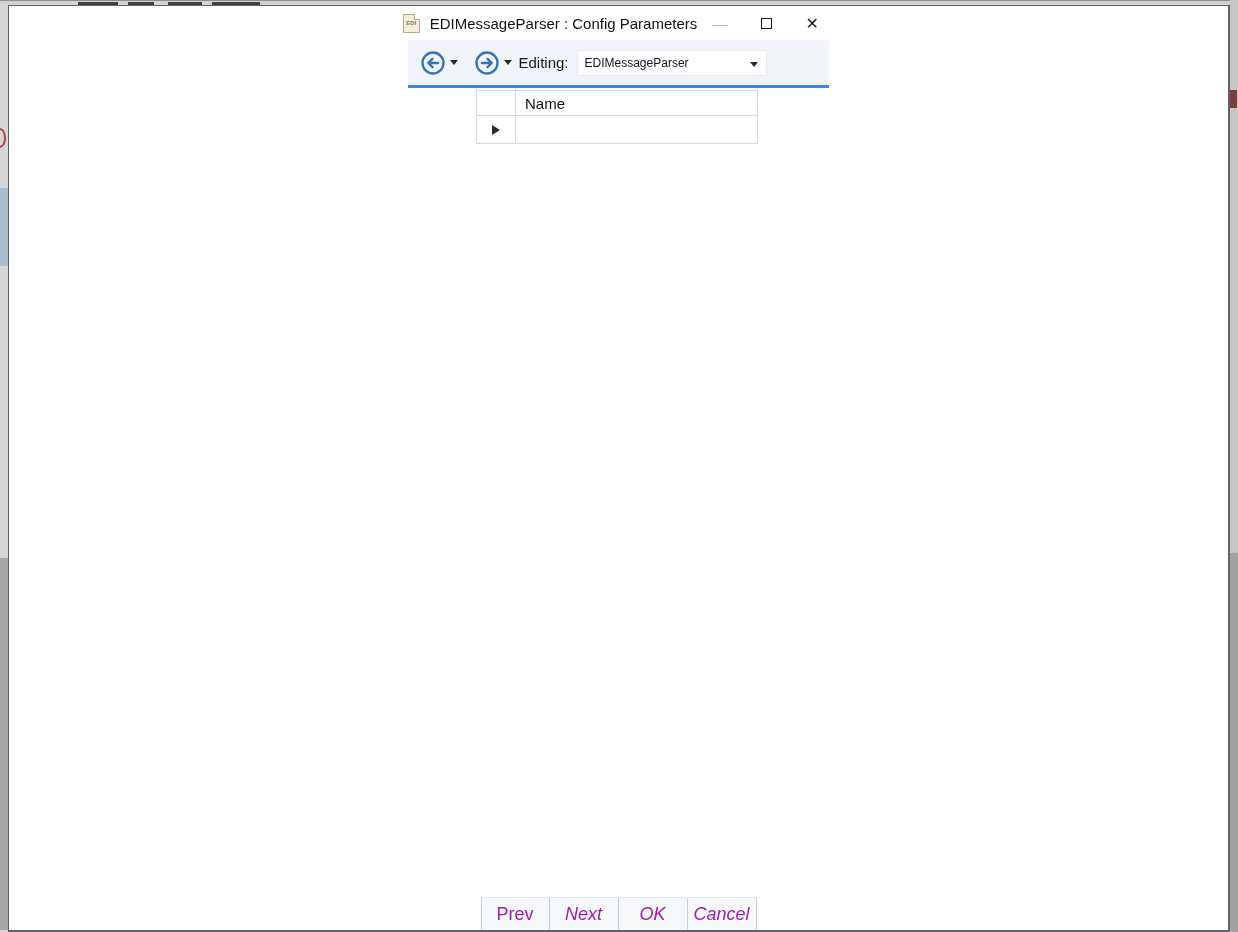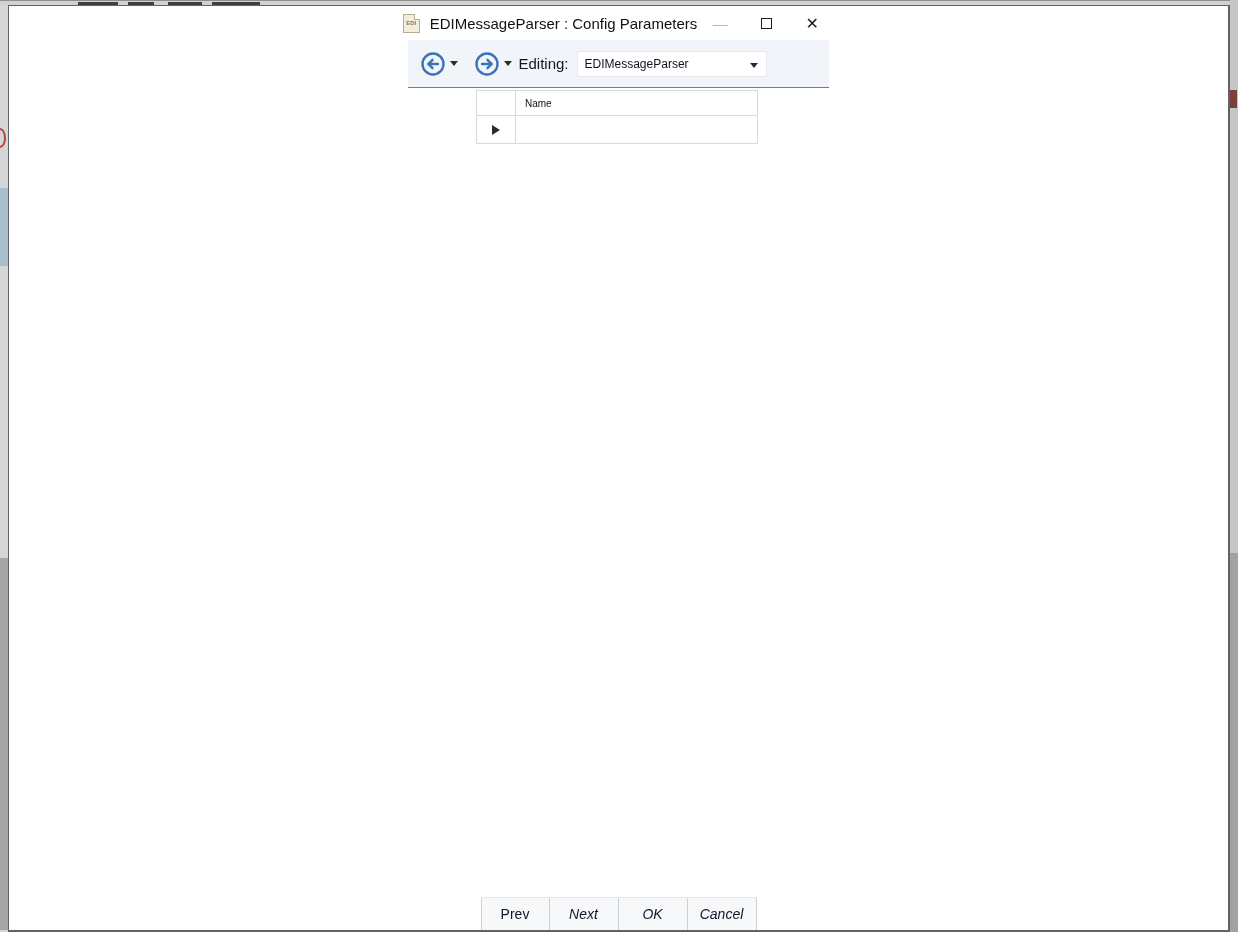--- a/index.html
+++ b/index.html
@@ -31,47 +31,47 @@
                      background:#ffffff; border-left:1px solid #b7ad8e; border-bottom:1px solid #b7ad8e; }
   .app-icon span { font-size:6px; font-weight:bold; color:#8a7a4d; letter-spacing:0; }
   .title-text { margin-left:10px; font-size:15px; color:#111111; }
   .win-controls { margin-left:auto; display:flex; height:100%; }
   .win-btn { width:46px; height:100%; display:flex; align-items:center; justify-content:center; font-size:14px; cursor:default; }
   .win-btn.min { color:#b9b9b9; font-size:15px; }
   .max-box { width:11px; height:11px; border:1px solid #1b1b1b; }
   .win-btn.close { color:#1b1b1b; font-size:16px; margin-right:8px; }
 
   
-  .toolbar { height:48px; background:#f1f5f9; border-bottom:1px solid #3b82f6; display:flex; align-items:center; flex:0 0 auto; }
+  .toolbar { height:48px; background:#f1f5f9; border-bottom:3px solid #3b82f6; display:flex; align-items:center; flex:0 0 auto; }
   .nav-btn { display:flex; align-items:center; justify-content:center; width:30px; height:30px; margin-left:8px; }
   .nav-btn:first-child { margin-left:10px; }
   .caret { width:0; height:0; border-left:4px solid transparent; border-right:4px solid transparent; border-top:5px solid #2b2b2b; margin:0 6px 0 2px; }
   .toolbar-right { margin-left:auto; display:flex; align-items:center; margin-right:62px; }
   .editing-label { font-size:15px; color:#121726; margin-right:8px; }
   .combo { width:190px; height:26px; background:#ffffff; border:1px solid #e6eaef; display:flex; align-items:center; padding-left:7px; position:relative; }
   .combo-text { font-size:12px; color:#10131c; }
   .combo-caret { position:absolute; right:8px; top:11px; width:0; height:0; border-left:4px solid transparent; border-right:4px solid transparent; border-top:5px solid #2b2b2b; }
 
   
   .grid-wrap { flex:1 1 auto; background:#ffffff; padding:2px 3px 0 0; position:relative; }
   .grid { width:100%; }
   .grid-row { display:flex; }
-  .cell { border:1px solid #d9d9d9; background:#ffffff; font-size:10px; color:#111111; display:flex; align-items:center; }
+  .cell { border:1px solid #d9d9d9; background:#ffffff; font-size:15px; color:#111111; display:flex; align-items:center; }
   .grid-row .cell + .cell { border-left:none; }
   .hdr-row .cell { height:26px; }
   .data-row .cell { height:28px; border-top:none; }
   .c-sel { width:40px; flex:0 0 auto; justify-content:center; }
   .c-name { width:242px; flex:0 0 auto; padding-left:9px; }
   .c-value { flex:1 1 auto; padding-left:9px; }
   .row-arrow { width:0; height:0; border-top:5px solid transparent; border-bottom:5px solid transparent; border-left:8px solid #2b2b2b; }
 
   
   .footer { height:33px; background:#eef1f5; border-top:1px solid #e3e6ea; display:flex; justify-content:flex-end; flex:0 0 auto; }
   .f-btn { width:69px; height:100%; background:#f6f8fa; border:1px solid #cbd0d6; border-top:none; border-bottom:none;
-           font-size:14px; color:#0f172a; display:flex; align-items:center; justify-content:center; cursor:default; }
+           font-size:18px; color:#a21caf; display:flex; align-items:center; justify-content:center; cursor:default; }
   .f-btn + .f-btn { border-left:none;font-style:italic; }
 </style>
 </head>
 <body>
 
 <div class="screen">
 
   <div class="bg-top">
     <div class="bg-smudge" style="left:78px;width:40px;"></div>
     <div class="bg-smudge" style="left:128px;width:26px;"></div>

